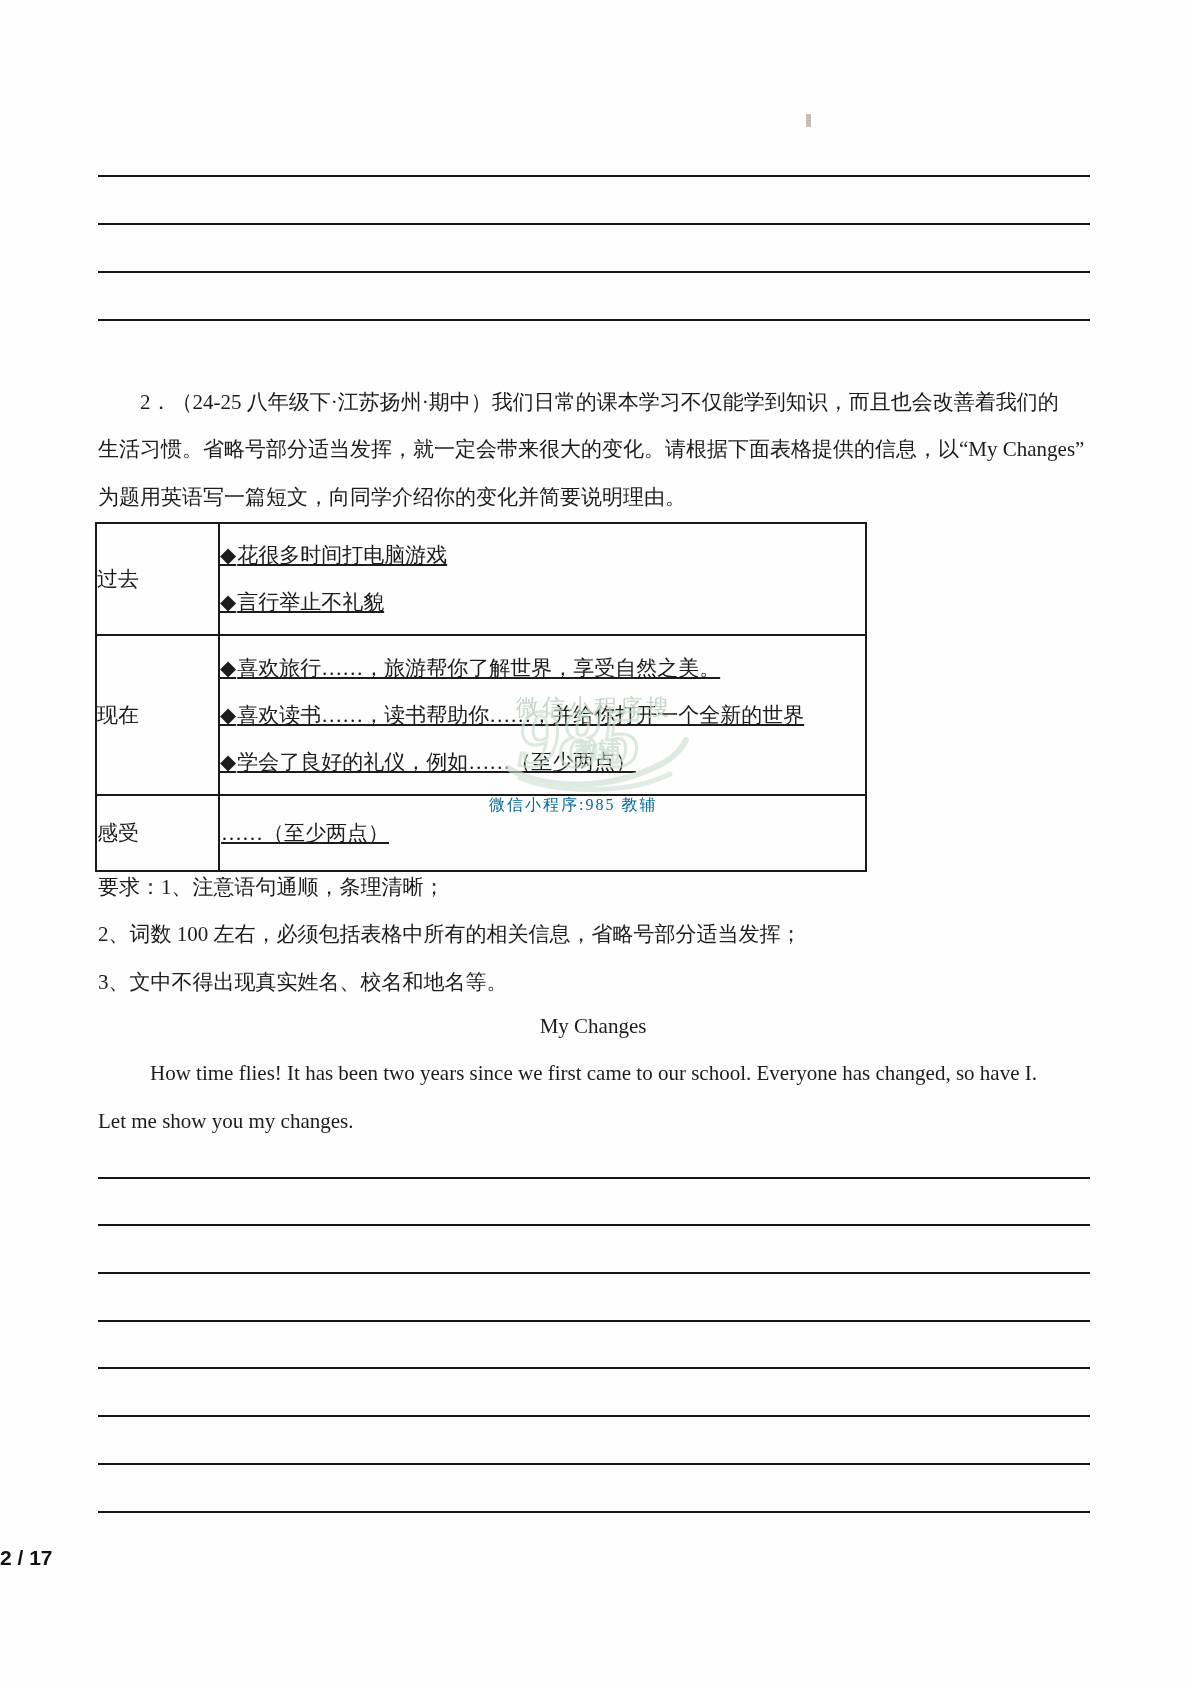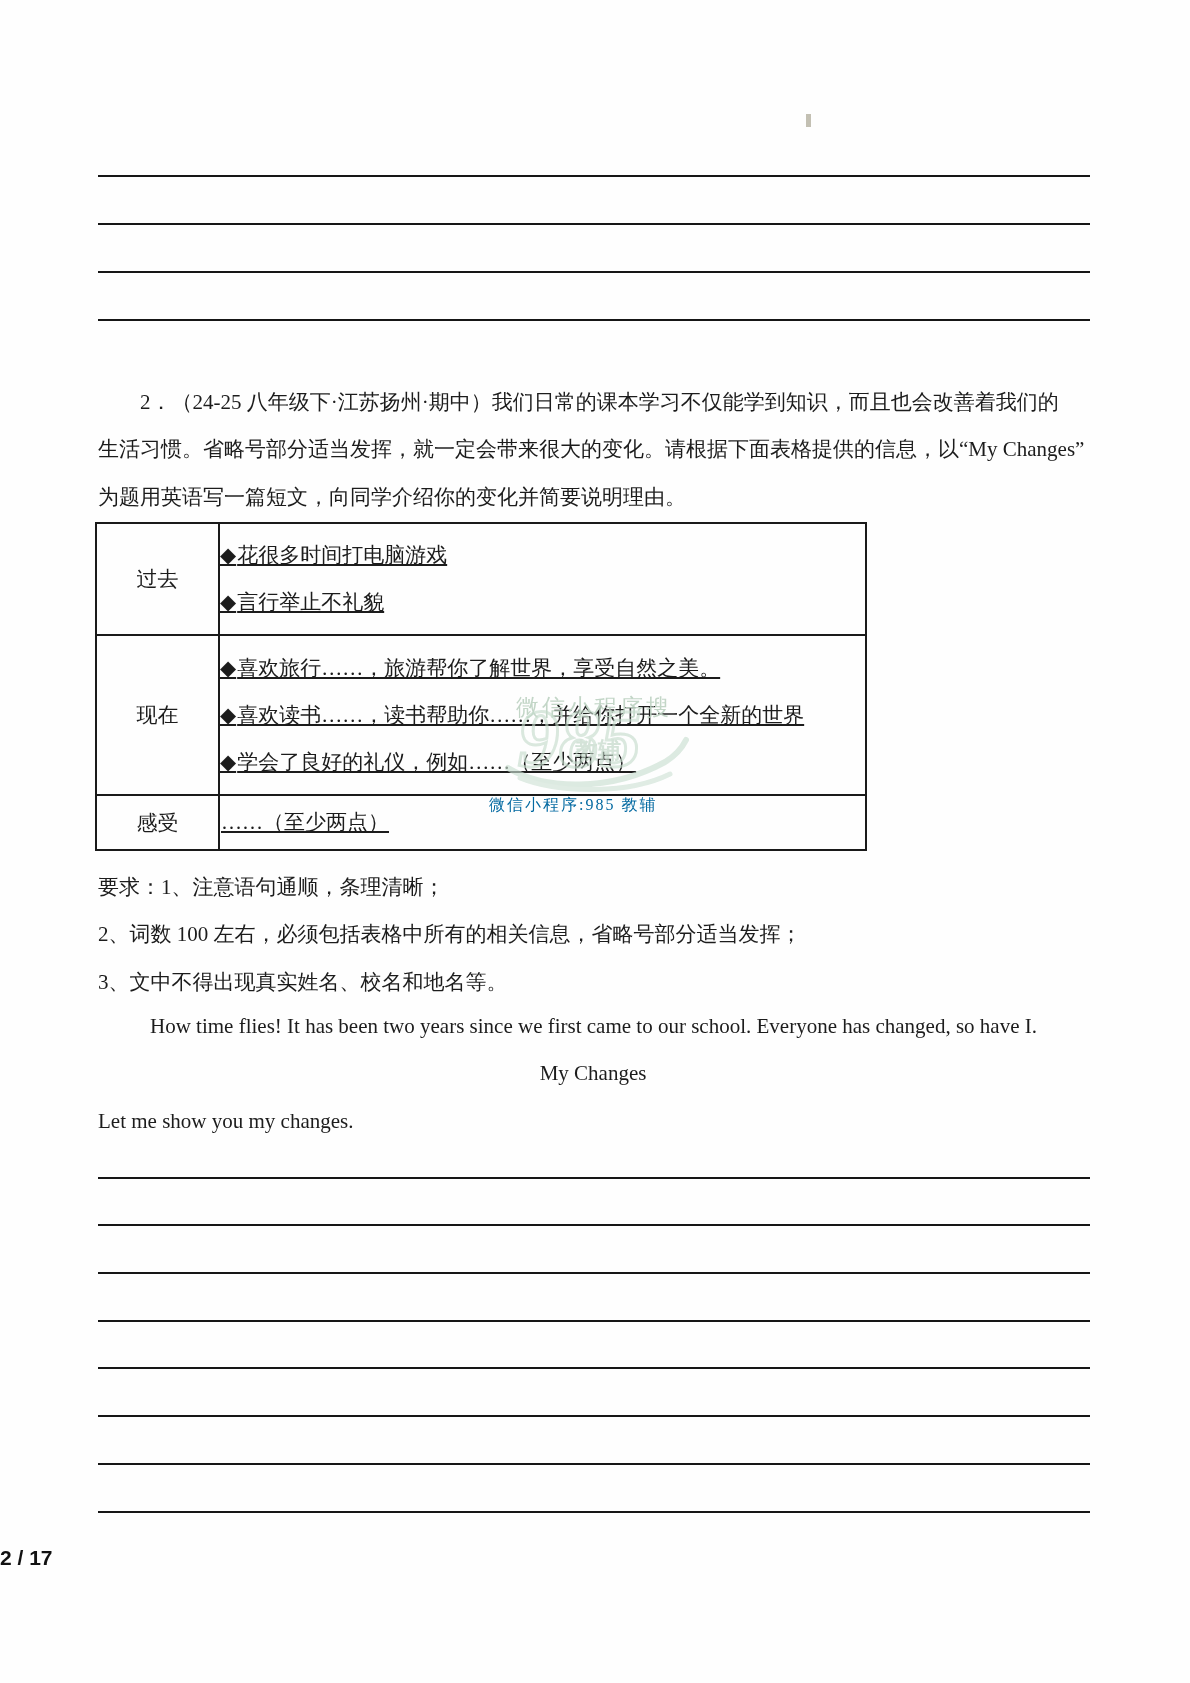--- a/index.html
+++ b/index.html
@@ -19,25 +19,25 @@
   
   .prompt{position:absolute;left:98px;top:379px;width:992px;font-size:21px;}
   .prompt .pline{line-height:47.4px;white-space:nowrap;}
   .prompt .pline.indent{padding-left:42px;}
   
   table.info{
     position:absolute;left:95px;top:522px;width:772px;
     border-collapse:collapse;table-layout:fixed;font-size:21px;
   }
   table.info td{border:2px solid #1a1a1a;vertical-align:middle;padding:0;}
-  td.label-cell{width:121px;padding-left:13px;text-align:center;}
+  td.label-cell{width:121px;padding-left:13px;}
   td.content-cell{padding-left:10px;}
   tr.r1{height:112px;}
   tr.r2{height:160px;}
-  tr.r3{height:55px;}
+  tr.r3{height:76px;}
   .item{line-height:47px;white-space:nowrap;text-decoration:underline;}
   .bullet{margin-right:1px;}
   
   .reqs{position:absolute;left:98px;top:864px;width:992px;font-size:21px;}
   .reqs .rline{line-height:47.4px;white-space:nowrap;}
   
   .essay{position:absolute;left:98px;top:1003px;width:990px;font-size:21px;}
   .essay .eline{line-height:47.3px;white-space:nowrap;}
   .essay .essay-title{text-align:center;white-space:normal;}
   .essay .e-indent{padding-left:52px;}
@@ -118,22 +118,22 @@
   </div>
   <div class="wm wm2">微信小程序:985 教辅</div>
 
   <div class="reqs">
     <div class="rline">要求：1、注意语句通顺，条理清晰；</div>
     <div class="rline">2、词数 100 左右，必须包括表格中所有的相关信息，省略号部分适当发挥；</div>
     <div class="rline">3、文中不得出现真实姓名、校名和地名等。</div>
   </div>
 
   <div class="essay">
+    <div class="eline essay-title">My Changes</div>
     <div class="eline e-indent">How time flies! It has been two years since we first came to our school. Everyone has changed, so have I.</div>
-    <div class="eline essay-title">My Changes</div>
     <div class="eline">Let me show you my changes.</div>
   </div>
 
   <div class="bottom-lines">
     <div class="wline"></div>
     <div class="wline"></div>
     <div class="wline"></div>
     <div class="wline"></div>
     <div class="wline"></div>
     <div class="wline"></div>

